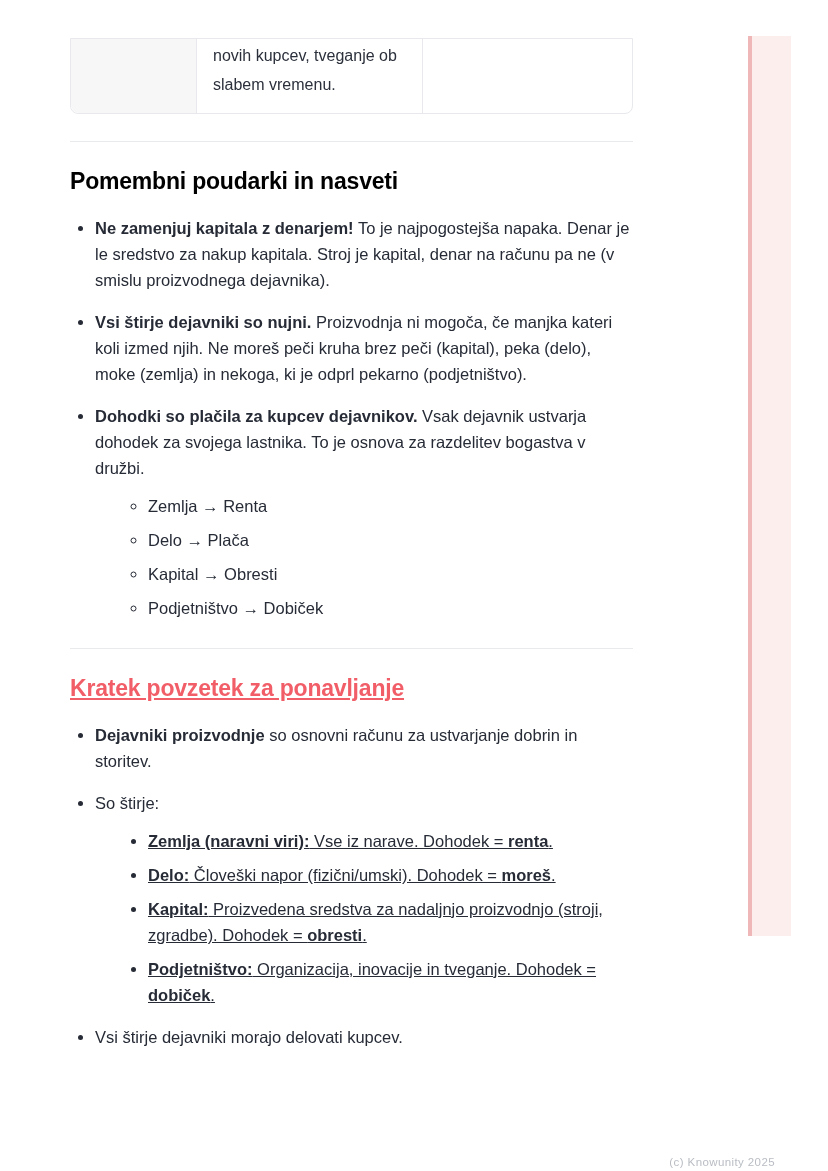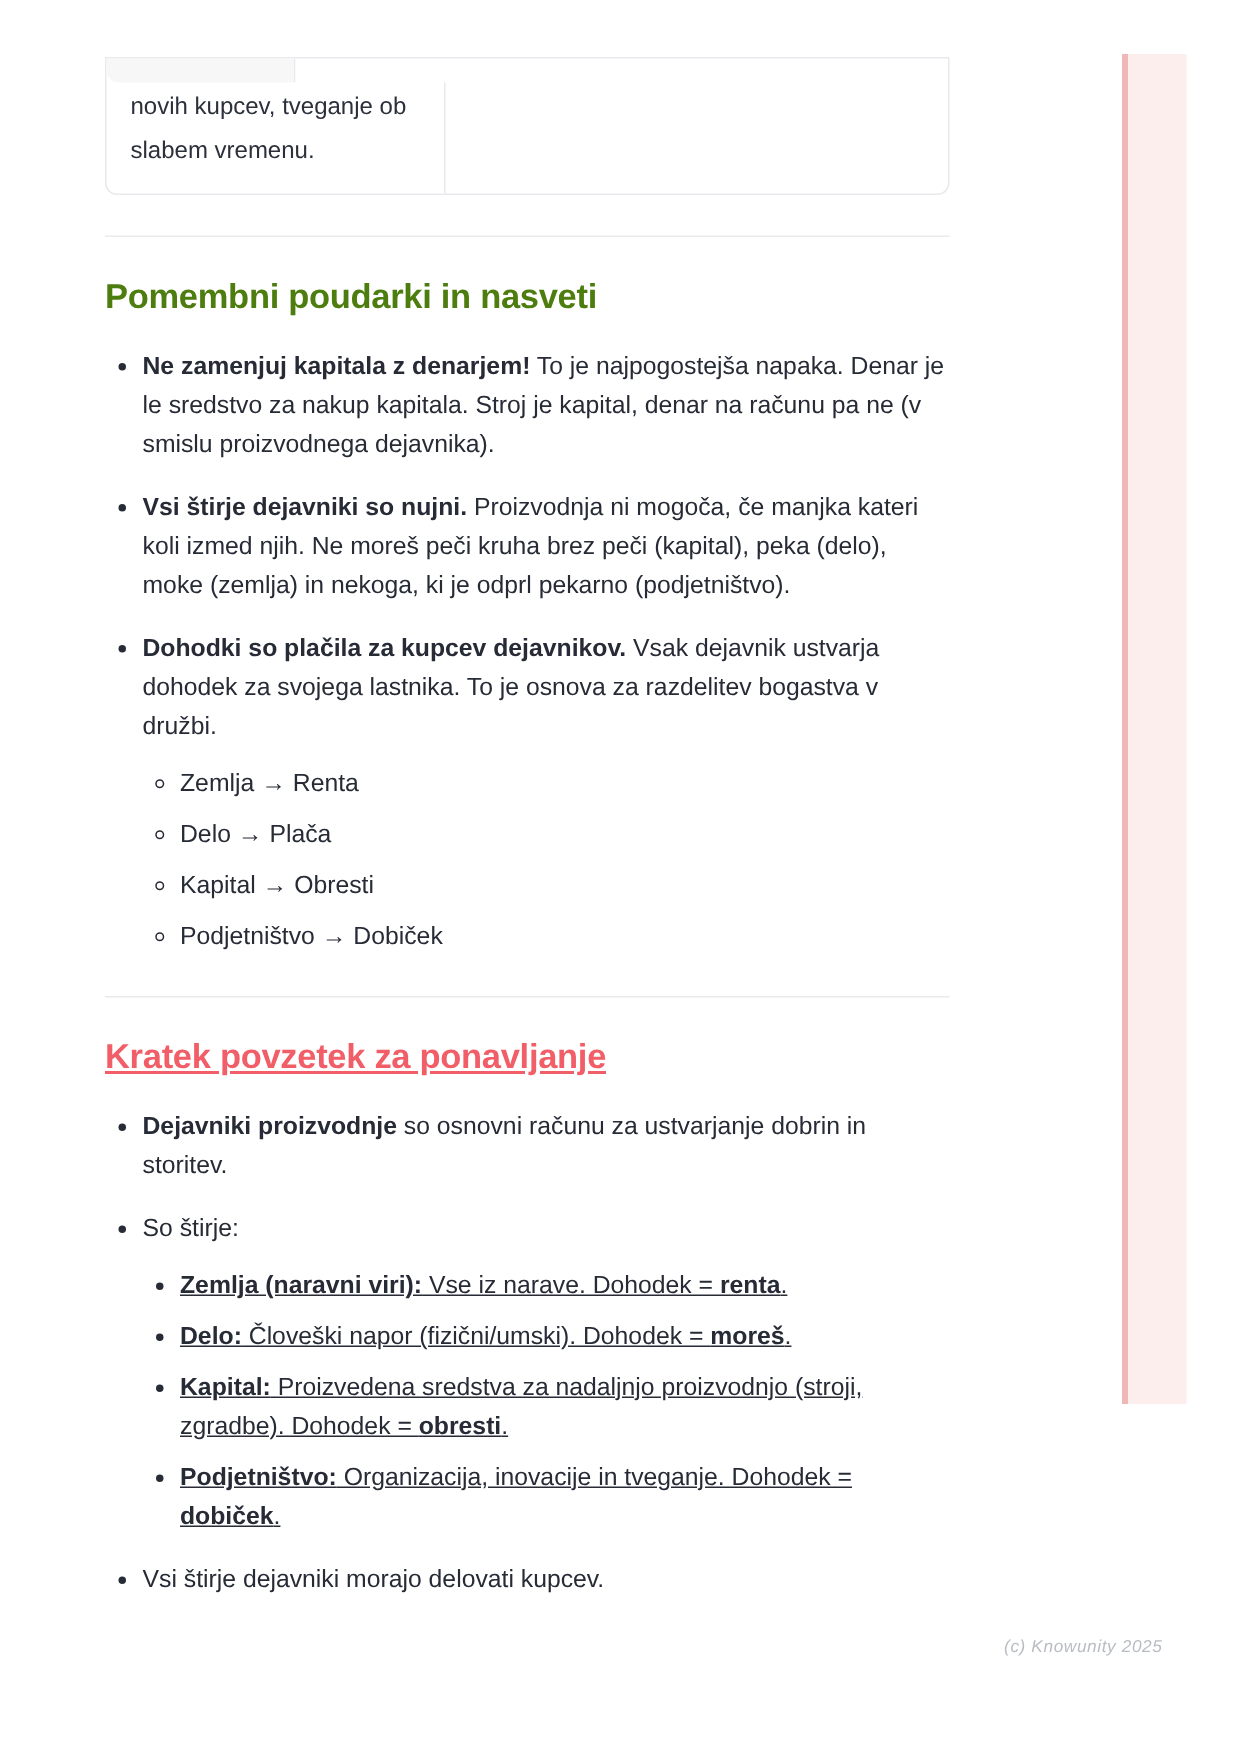--- a/index.html
+++ b/index.html
@@ -20,21 +20,20 @@
   
   .table-frag {
     margin-top: 38px;
     display: flex;
     border: 1px solid #e8e9ec;
     border-radius: 0 0 8px 8px;
     box-sizing: border-box;
     font-size: 16px;
     line-height: 29px;
     color: #2b303b;
-    flex-direction: column;
   }
   .table-frag .cell { box-sizing: border-box; padding: 2px 16px 14px 16px; }
   .cell-a { width: 126px; background: #f7f7f8; border-right: 1px solid #e8e9ec; border-radius: 0 0 0 8px; }
   .cell-b { width: 226px; border-right: 1px solid #e8e9ec; }
   .cell-c { flex: 1; }
 
   .divider {
     height: 1px;
     background: #e9eaec;
     border: none;
@@ -56,58 +55,57 @@
   }
   ul.main-list > li { margin-bottom: 16px; }
   ul.main-list > li:last-child { margin-bottom: 0; }
 
   ul.sub-list {
     margin: 12px 0 0 0;
     padding-left: 25px;
     font-size: 16.5px;
     line-height: 26px;
   }
-  ul.sub-list > li { margin-bottom: 8px; }
+  ul.sub-list > li { margin-bottom: 8px; margin-left: 28px; }
   ul.sub-list > li:last-child { margin-bottom: 0; }
   ul.circle-list { list-style-type: circle; }
   ul.disc-list { list-style-type: disc; text-decoration: underline; }
 
   b { font-weight: 700; }
 
   
   .side-bar {
     position: absolute;
     left: 748px; top: 36px;
     width: 39px; height: 900px;
     background: #fdeeee;
     border-left: 4px solid #f0b7b9;
   }
 
   .footer-credit {
     position: absolute;
-    right: 53px; top: 1092px;
+    right: 53px; top: 1156px;
     font-size: 11.5px;
     letter-spacing: 0.4px;
     color: #b9bdc3;
-    font-style: italic;
   }
 </style>
 </head>
 <body>
 
 <div class="content">
 
   <div class="table-frag">
     <div class="cell cell-a" style="background: rgb(247, 247, 248);"></div>
     <div class="cell cell-b">novih kupcev, tveganje ob slabem vremenu.</div>
   </div>
 
   <div class="divider"></div>
 
-  <h2 class="section-heading accent" style="color: #4d7c0f;">Pomembni poudarki in nasveti</h2>
+  <h2 class="section-heading accent" style="color: #000000;">Pomembni poudarki in nasveti</h2>
 
   <ul class="main-list">
     <li>
       <span><b>Ne zamenjuj kapitala z denarjem!</b><span> To je najpogostejša napaka. Denar je le sredstvo za nakup kapitala. Stroj je kapital, denar na računu pa ne (v smislu proizvodnega dejavnika).</span></span>
     </li>
     <li>
       <span><b>Vsi štirje dejavniki so nujni.</b><span> Proizvodnja ni mogoča, če manjka kateri koli izmed njih. Ne moreš peči kruha brez peči (kapital), peka (delo), moke (zemlja) in nekoga, ki je odprl pekarno (podjetništvo).</span></span>
     </li>
     <li>
       <span><b>Dohodki so plačila za kupcev dejavnikov.</b><span> Vsak dejavnik ustvarja dohodek za svojega lastnika. To je osnova za razdelitev bogastva v družbi.</span></span>

